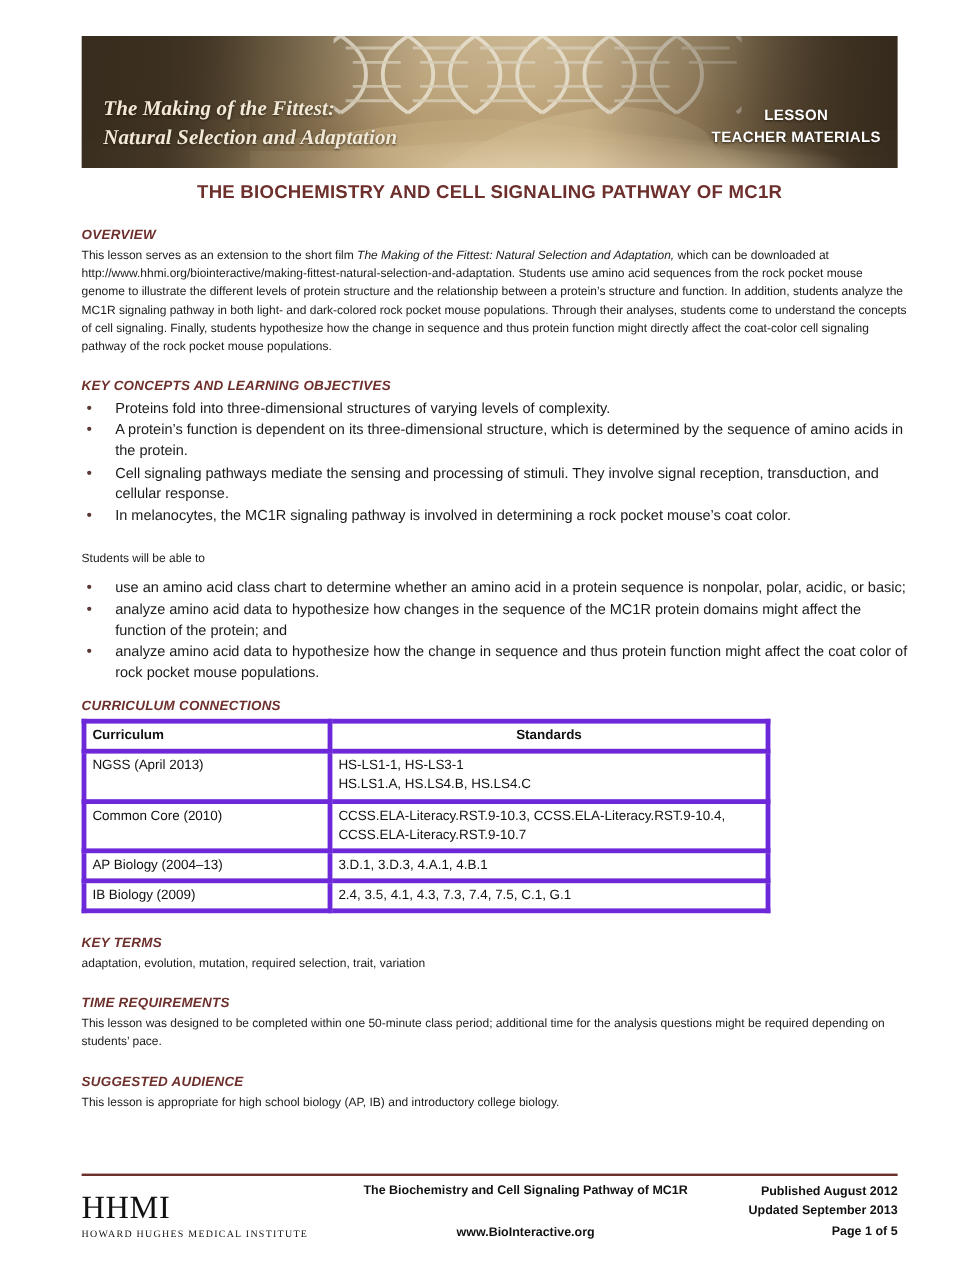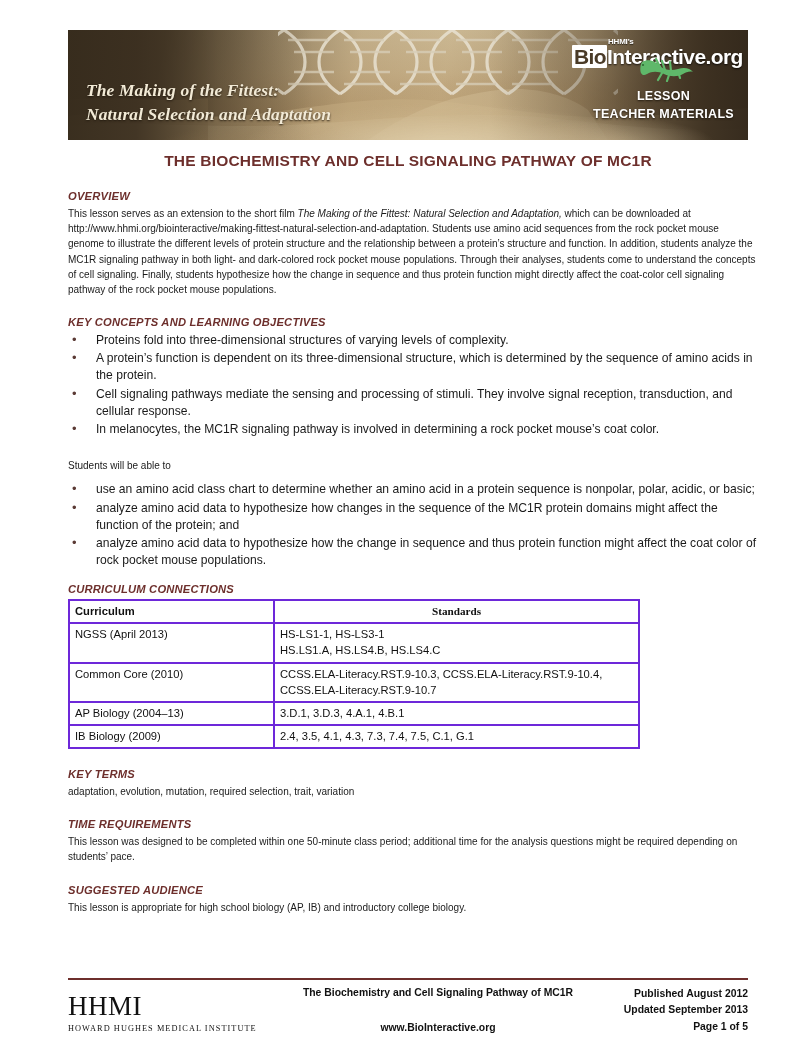--- a/index.html
+++ b/index.html
@@ -192,30 +192,30 @@
   }
 
   
   table.cc {
     border-collapse: collapse;
     width: 570px;
     margin-top: 4px;
     table-layout: fixed;
   }
   table.cc td, table.cc th {
-    border: 2px solid #6d28d9;
+    border: 4px solid #6d28d9;
     padding: 2px 5px 3px 5px;
     font-size: 11.2px;
     line-height: 1.44;
     vertical-align: top;
     text-align: left;
     color: #111;
   }
   table.cc th { font-weight: bold; }
-  table.cc th.std { text-align: center; font-family: Liberation Serif, serif; }
+  table.cc th.std { text-align: center; }
   .col-a { width: 205px; }
   .col-b { width: 365px; }
   .cellline { display: block; }
 
   
   .footer-rule {
     position: absolute;
     left: 68px; top: 978px;
     width: 680px; height: 2px;
     background: #6d2f2c;
@@ -326,29 +326,20 @@
   <div class="banner-title">
     <span class="ln">The Making of the Fittest:</span>
     <span class="ln">Natural Selection and Adaptation</span>
   </div>
 
   <div class="banner-right">
     <div>LESSON</div>
     <div>TEACHER MATERIALS</div>
   </div>
 
-  <div class="logo-wrap">
-    <div class="logo-hhmis">HHMI's</div>
-    <div class="logo-main"><span class="logo-bio">Bio</span><span>Interactive.org</span></div>
-    <svg class="lizard" viewBox="0 0 58 26">
-      <path d="M4,6 C10,2 18,5 22,10 C26,14 33,15 40,13 C46,11 52,12 55,16 C52,15 48,16 45,18 C40,21 32,21 26,18 C20,15 14,15 9,18 C6,20 4,19 3,17 C2,15 2,9 4,6 Z" fill="#5fb86a"></path>
-      <path d="M22,11 L18,3 M27,14 L24,5 M33,15 L32,6 M24,17 L20,24 M31,19 L29,25 M40,15 L42,22" stroke="#5fb86a" stroke-width="2.2" fill="none" stroke-linecap="round"></path>
-      <circle cx="5" cy="9" r="1.1" fill="#2d6b35"></circle>
-    </svg>
-  </div>
 </div>
 
 <div class="page-title">THE BIOCHEMISTRY AND CELL SIGNALING PATHWAY OF MC1R</div>
 
 <div class="content">
 
   <h2 class="sec">OVERVIEW</h2>
   <p class="body"><span>This lesson serves as an extension to the short film </span><i>The Making of the Fittest: Natural Selection and Adaptation,</i><span> which can be downloaded at http://www.hhmi.org/biointeractive/making-fittest-natural-selection-and-adaptation. Students use amino acid sequences from the rock pocket mouse genome to illustrate the different levels of protein structure and the relationship between a protein’s structure and function. In addition, students analyze the MC1R signaling pathway in both light- and dark-colored rock pocket mouse populations. Through their analyses, students come to understand the concepts of cell signaling. Finally, students hypothesize how the change in sequence and thus protein function might directly affect the coat-color cell signaling pathway of the rock pocket mouse populations.</span></p>
 
   <div class="spacer-lg"></div>

